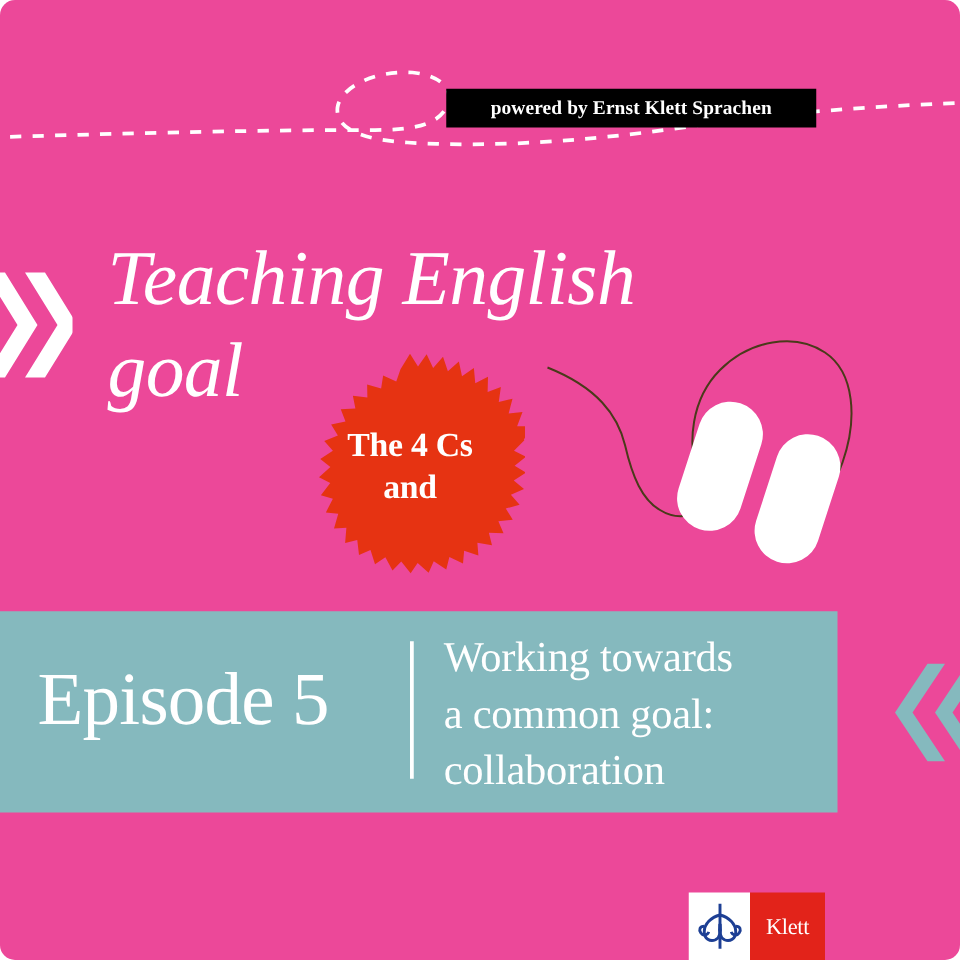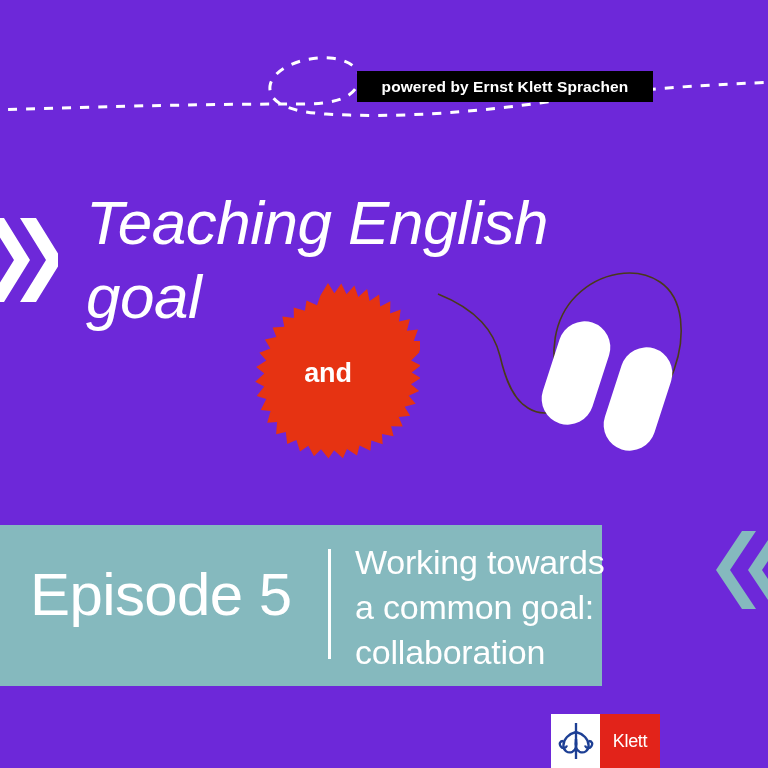--- a/index.html
+++ b/index.html
@@ -5,22 +5,23 @@
   html, body {
     margin: 0;
     padding: 0;
     background: #ffffff;
   }
   #poster {
     position: relative;
     width: 768px;
     height: 768px;
     overflow: hidden;
-    background: #6d28d9;
-    font-family: Liberation Sans, sans-serif;
+    background: #ec4899;
+    font-family: Liberation Serif, serif;
+    border-radius: 12px;
   }
 
   
   .dashed-line {
     position: absolute;
     left: 0;
     top: 30px;
     width: 768px;
     height: 110px;
     pointer-events: none;
@@ -111,24 +112,23 @@
     top: 236px;
     width: 270px;
     height: 230px;
   }
 
   
   .episode-band {
     position: absolute;
     left: 0;
     top: 489px;
-    width: 602px;
+    width: 670px;
     height: 161px;
     background: #85b9be;
-    margin-top: 36px;
   }
   .episode-number {
     position: absolute;
     left: 30px;
     top: 34px;
     color: #ffffff;
     font-size: 60px;
     font-weight: 400;
     line-height: 72px;
     letter-spacing: -0.6px;
@@ -217,20 +217,21 @@
              C 256 62 258 100 246 134 C 238 156 226 172 212 180" fill="none" stroke="#4a3a1a" stroke-width="1.6"></path>
     <rect x="122" y="84" width="52" height="106" rx="26" ry="26" fill="#ffffff" transform="rotate(18 148 137)"></rect>
     <rect x="184" y="110" width="52" height="106" rx="26" ry="26" fill="#ffffff" transform="rotate(18 210 163)"></rect>
   </svg>
 
   <div class="badge">
     <svg class="badge-svg" viewBox="0 0 184 184">
       <polygon fill="#e63312" points="92,2 98.4,12.2 105.3,2.4 110.5,13.3 118.4,4.4 122.3,15.9 131.1,8.1 133.6,20 143.1,13.4 144.2,25.6 154.4,20.3 154.1,32.5 164.7,28.5 163,40.6 174,38 170.9,49.8 182,48.6 177.7,60 188.5,60.1 183,70.9 183.5,71.2 175.2,79.6 184.8,84.4 175.7,91.5 184.8,97.1 175,103.3 183.2,110.1 172.7,114.8 179.7,122.8 168.6,125.8 174.2,134.7 162.7,136 166.8,145.6 155.1,145.2 157.6,155.2 145.9,153.1 146.7,163.3 135.3,159.6 134.4,169.8 123.5,164.6 121,174.5 111,167.9 106.9,177.2 98.1,169.3 92.5,177.6 85,168.2 78,175.3 72.3,164.7 64,170.4 60.4,158.9 51.2,163 49.8,150.9 40.1,153.3 41.1,141.1 31.2,141.8 34.6,130 24.7,128.9 30.3,118 20.7,115.1 28.2,105.4 19.2,100.7 28.3,92.5 20.2,86.1 30.3,79.6 23.4,71.8 34.3,67.4 28.9,58.6 40.4,56.1 36.6,46.4 48.3,45.8 46.3,35.6 57.9,36.9 57.7,26.5 68.9,29.7 70.5,19.4 81,24.2 84.4,14.4 Z"></polygon>
     </svg>
     <div class="badge-text">
+      <div>The 4 Cs</div>
       <div>and</div>
     </div>
   </div>
 
   <div class="episode-band">
     <div class="episode-number">Episode 5</div>
     <div class="episode-divider"></div>
     <div class="episode-subtitle">
       <div>Working towards</div>
       <div>a common goal:</div>

